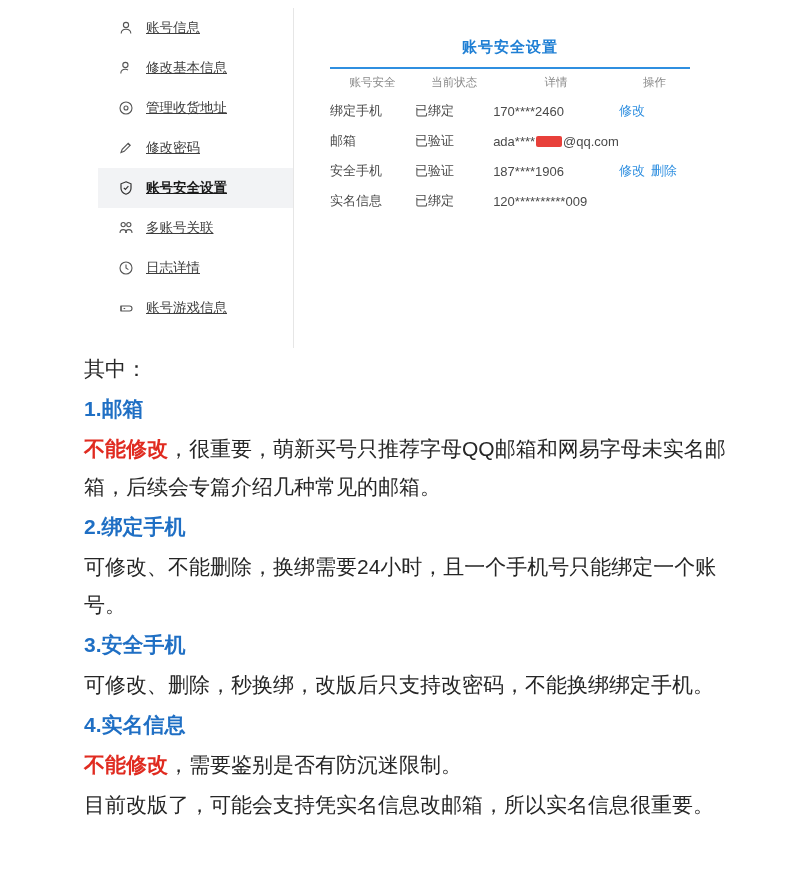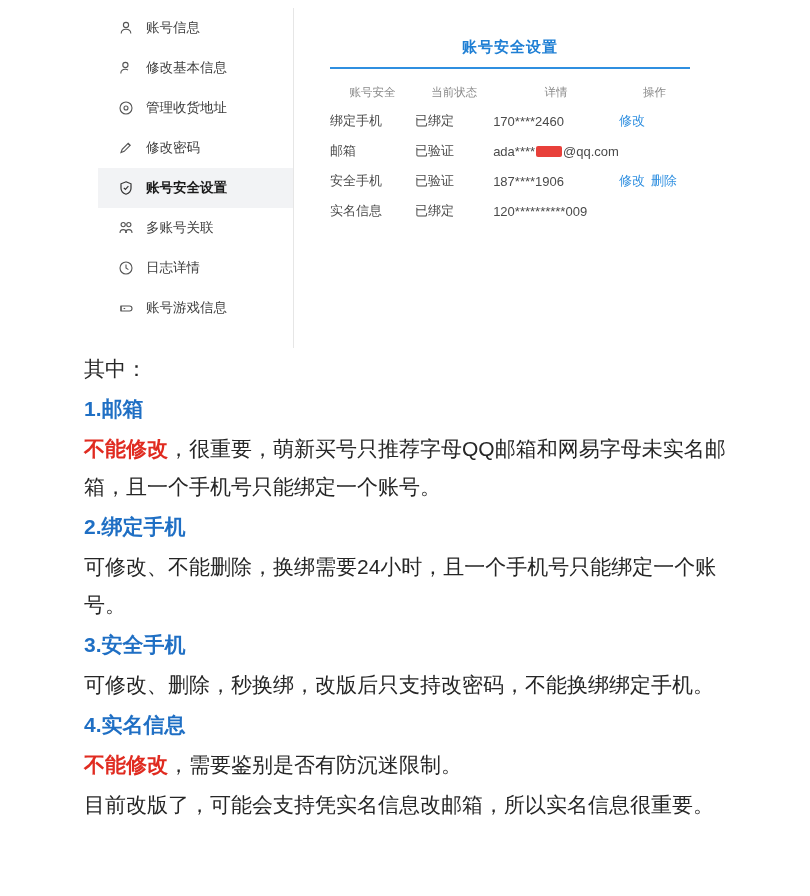--- a/index.html
+++ b/index.html
@@ -40,20 +40,21 @@
     background: #ffffff;
   }
   .side-item {
     display: flex;
     align-items: center;
     height: 40px;
     padding-left: 18px;
     font-size: 13.5px;
     color: #3d3d3d;
     box-sizing: border-box;
+    text-decoration: underline;
   }
   .side-item.active {
     background: #f2f3f5;
     font-weight: bold;
     color: #1a1a1a;
   }
   .side-item .ico {
     width: 20px;
     height: 20px;
     margin-right: 10px;
@@ -77,21 +78,20 @@
     font-size: 15px;
     font-weight: bold;
     color: #1f7fd4;
     padding-bottom: 10px;
     border-bottom: 2px solid #2f8fe0;
     letter-spacing: 1px;
   }
   table.sec {
     width: 100%;
     border-collapse: collapse;
-    margin-top: 10px;
     font-size: 11.5px;
     color: #555;
   }
   table.sec th {
     font-weight: normal;
     color: #8a8a8a;
     padding: 6px 0;
     text-align: center;
     font-size: 11.5px;
   }
@@ -284,21 +284,21 @@
           </tr>
         </tbody>
       </table>
     </div>
   </div>
 
   <div class="article">
     <p class="plain">其中：</p>
 
     <p class="h-blue">1.邮箱</p>
-    <p class="plain"><span class="warn">不能修改</span><span>，很重要，萌新买号只推荐字母QQ邮箱和网易字母未实名邮箱，且一个手机号只能绑定一个账号。</span></p>
+    <p class="plain"><span class="warn">不能修改</span><span>，很重要，萌新买号只推荐字母QQ邮箱和网易字母未实名邮箱，后续会专篇介绍几种常见的邮箱。</span></p>
 
     <p class="h-blue">2.绑定手机</p>
     <p class="plain">可修改、不能删除，换绑需要24小时，且一个手机号只能绑定一个账号。</p>
 
     <p class="h-blue">3.安全手机</p>
     <p class="plain">可修改、删除，秒换绑，改版后只支持改密码，不能换绑绑定手机。</p>
 
     <p class="h-blue">4.实名信息</p>
     <p class="plain"><span class="warn">不能修改</span><span>，需要鉴别是否有防沉迷限制。</span></p>
 

